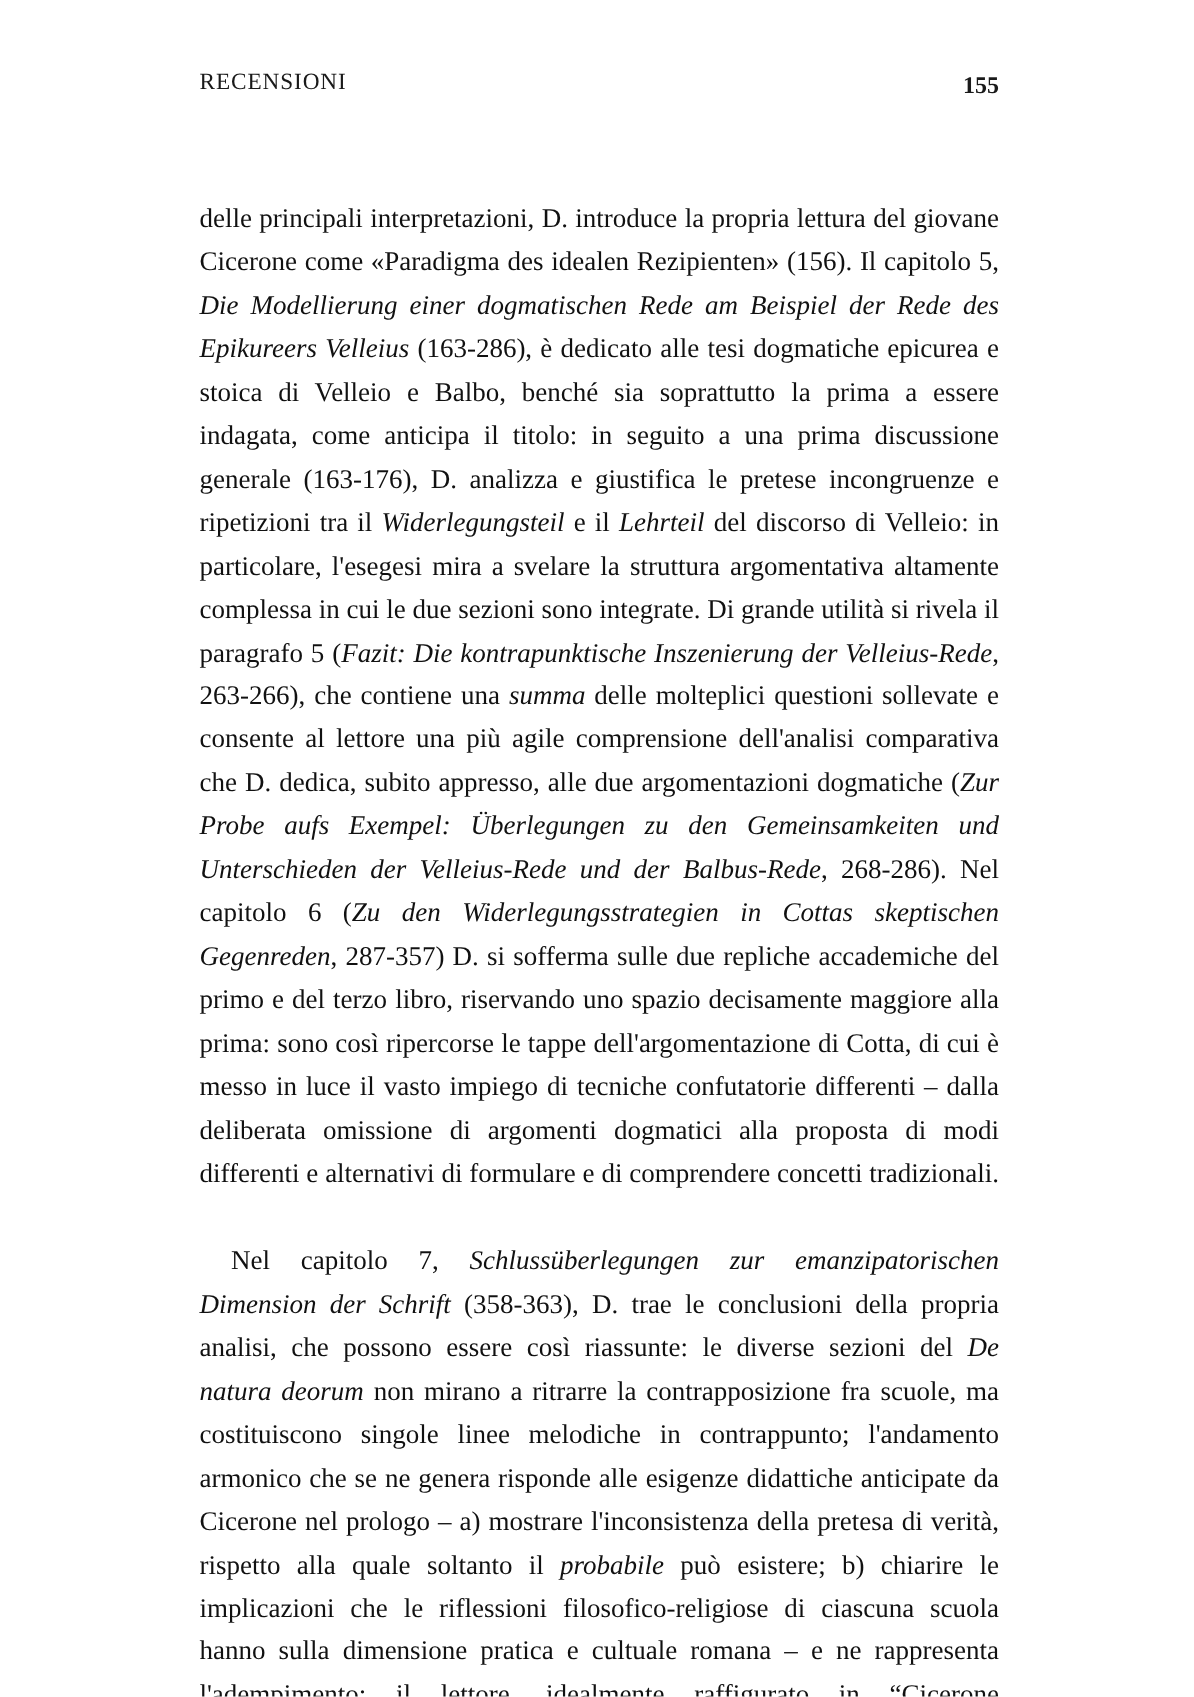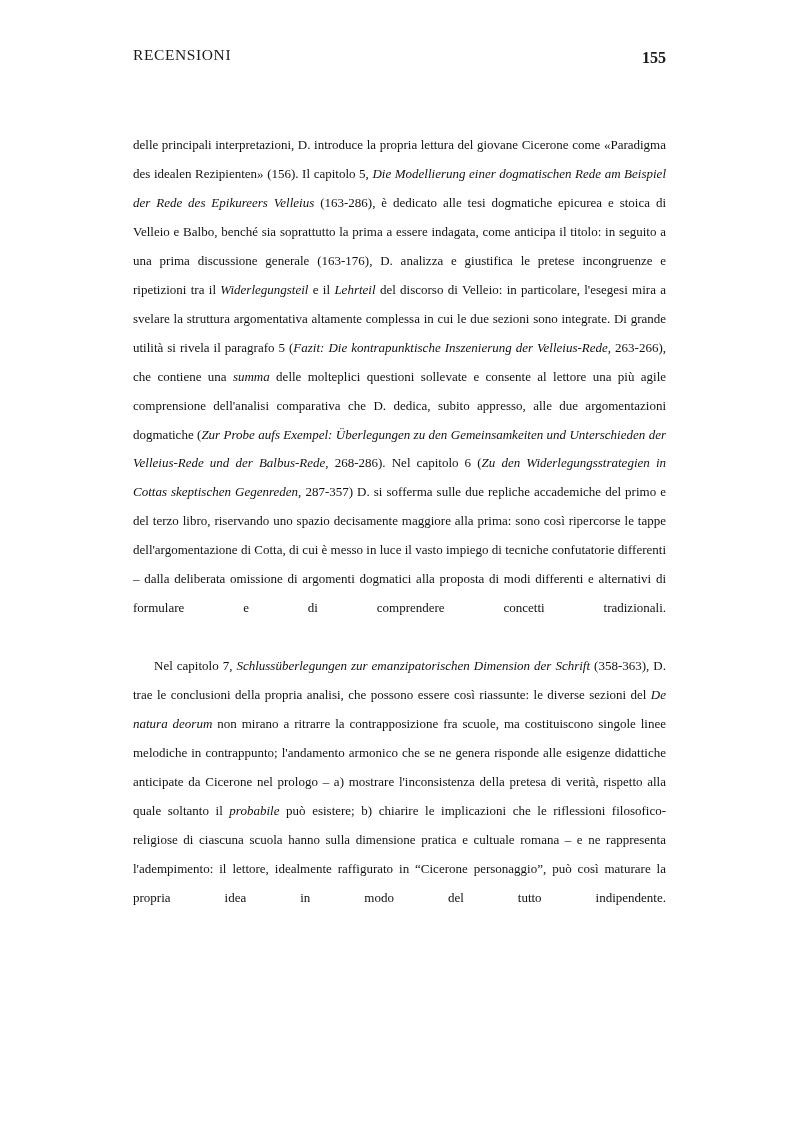--- a/index.html
+++ b/index.html
@@ -55,21 +55,21 @@
   .textblock {
     position: absolute;
     left: 133px;
     top: 131px;
     width: 533px;
   }
 
   p.para {
     margin: 0;
     padding: 0;
-    font-size: 13px;
+    font-size: 18px;
     line-height: 28.95px;
     text-align: justify;
     text-justify: inter-word;
     hyphens: manual;
     -webkit-hyphens: manual;
     color: #111111;
   }
   p.para.indent {
     text-indent: 21px;
   }

